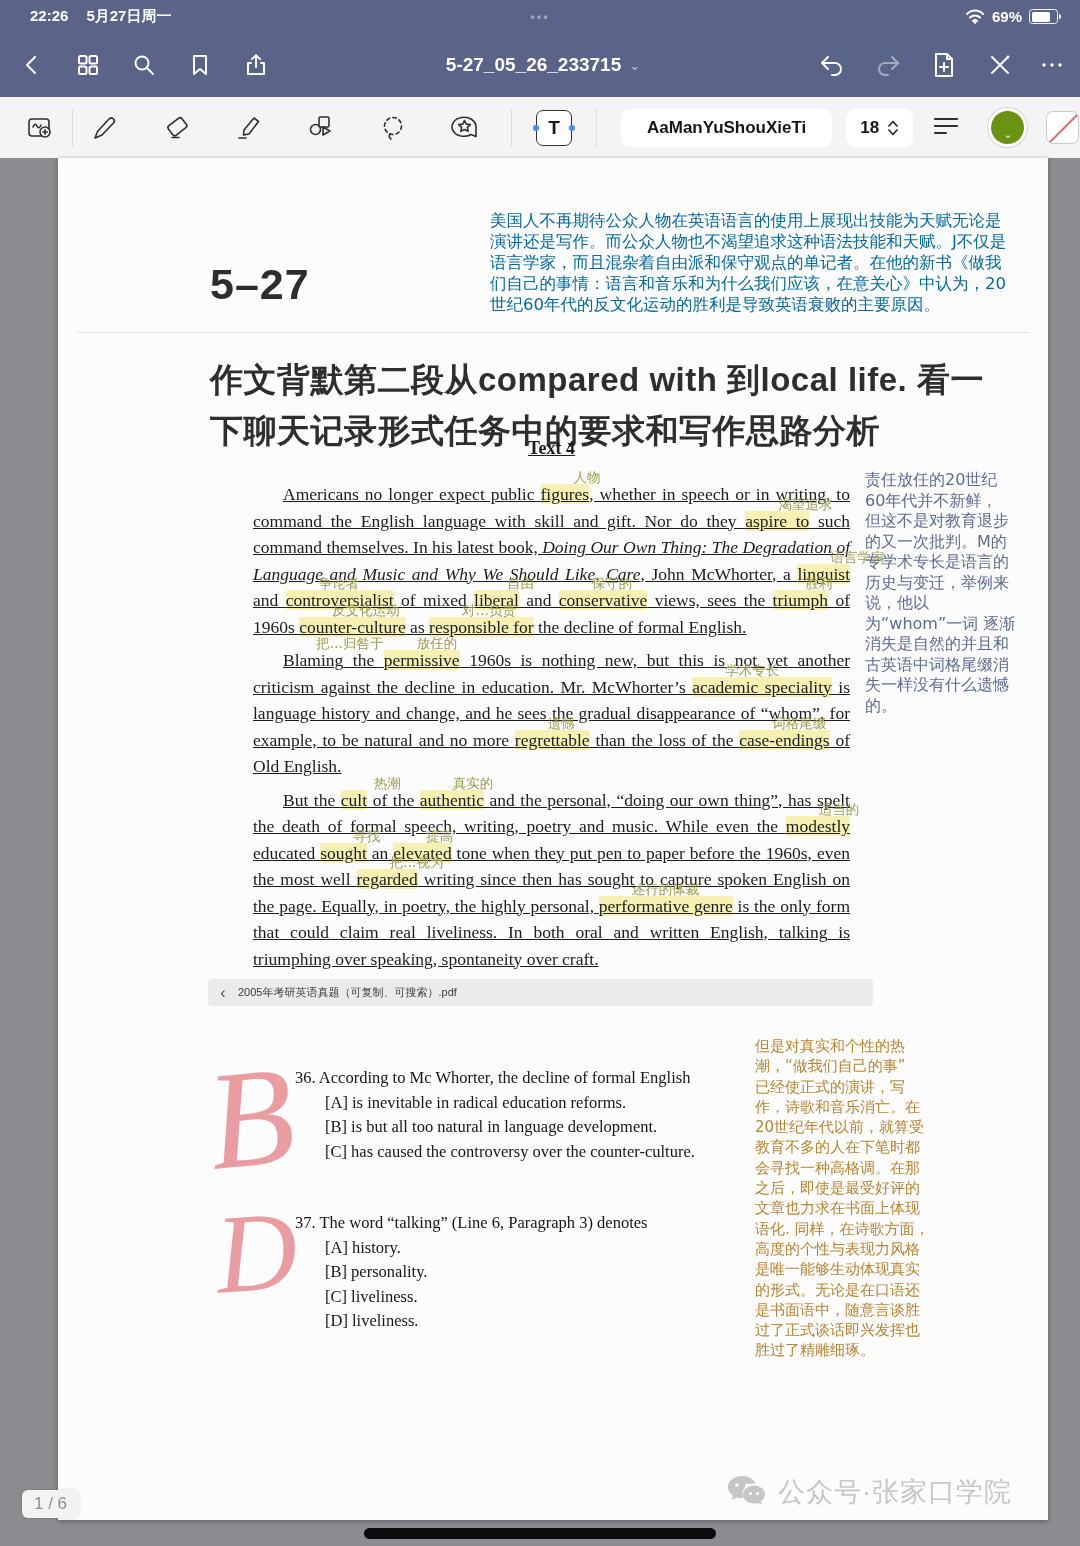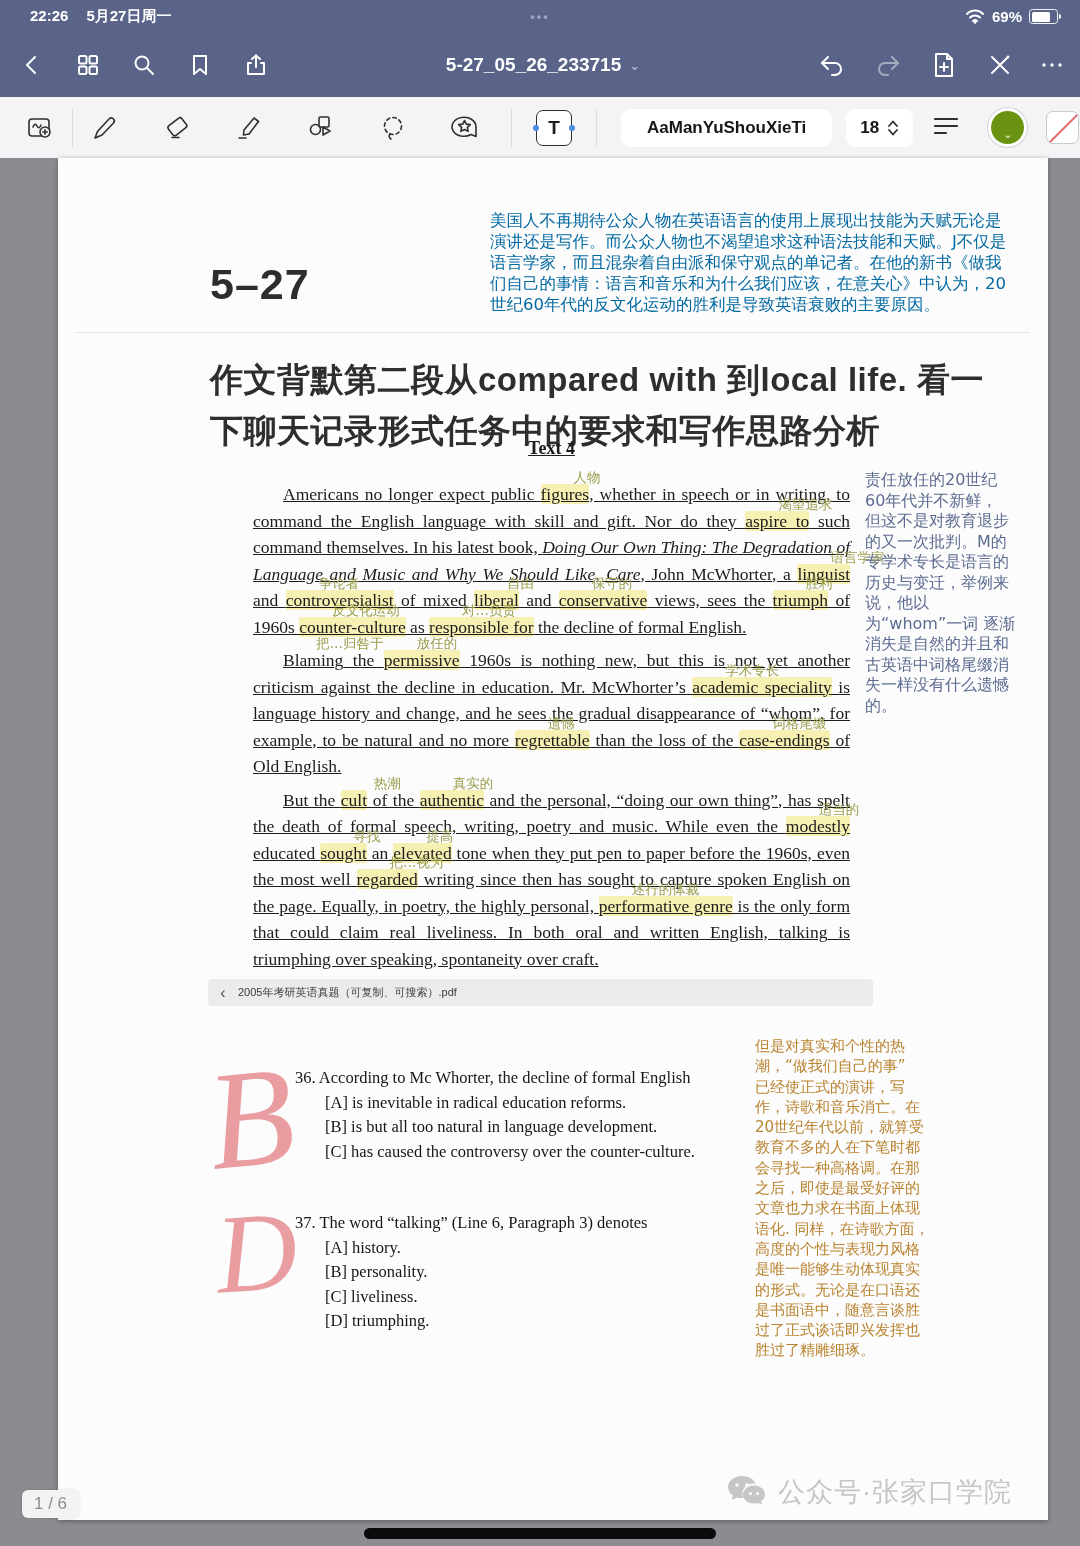--- a/index.html
+++ b/index.html
@@ -314,21 +314,21 @@
             <div>[C] has caused the controversy over the counter-culture.</div>
           </div>
       </div>
 
       <div class="abs question" style="left:237px;top:1053px" id="q1">
         <div class="stem"><span>37.</span> <span>The word “talking” (Line 6, Paragraph 3) denotes</span></div>
         <div class="options">
             <div>[A] history.</div>
             <div>[B] personality.</div>
             <div>[C] liveliness.</div>
-            <div>[D] triumphing.</div>
+            <div>[D] liveliness.</div>
           </div>
       </div>
 
       <div class="abs note-orange preline" style="left:697px;top:878px;width:200px">但是对真实和个性的热
 潮，“做我们自己的事”
 已经使正式的演讲，写
 作，诗歌和音乐消亡。在
 20世纪年代以前，就算受
 教育不多的人在下笔时都
 会寻找一种高格调。在那

